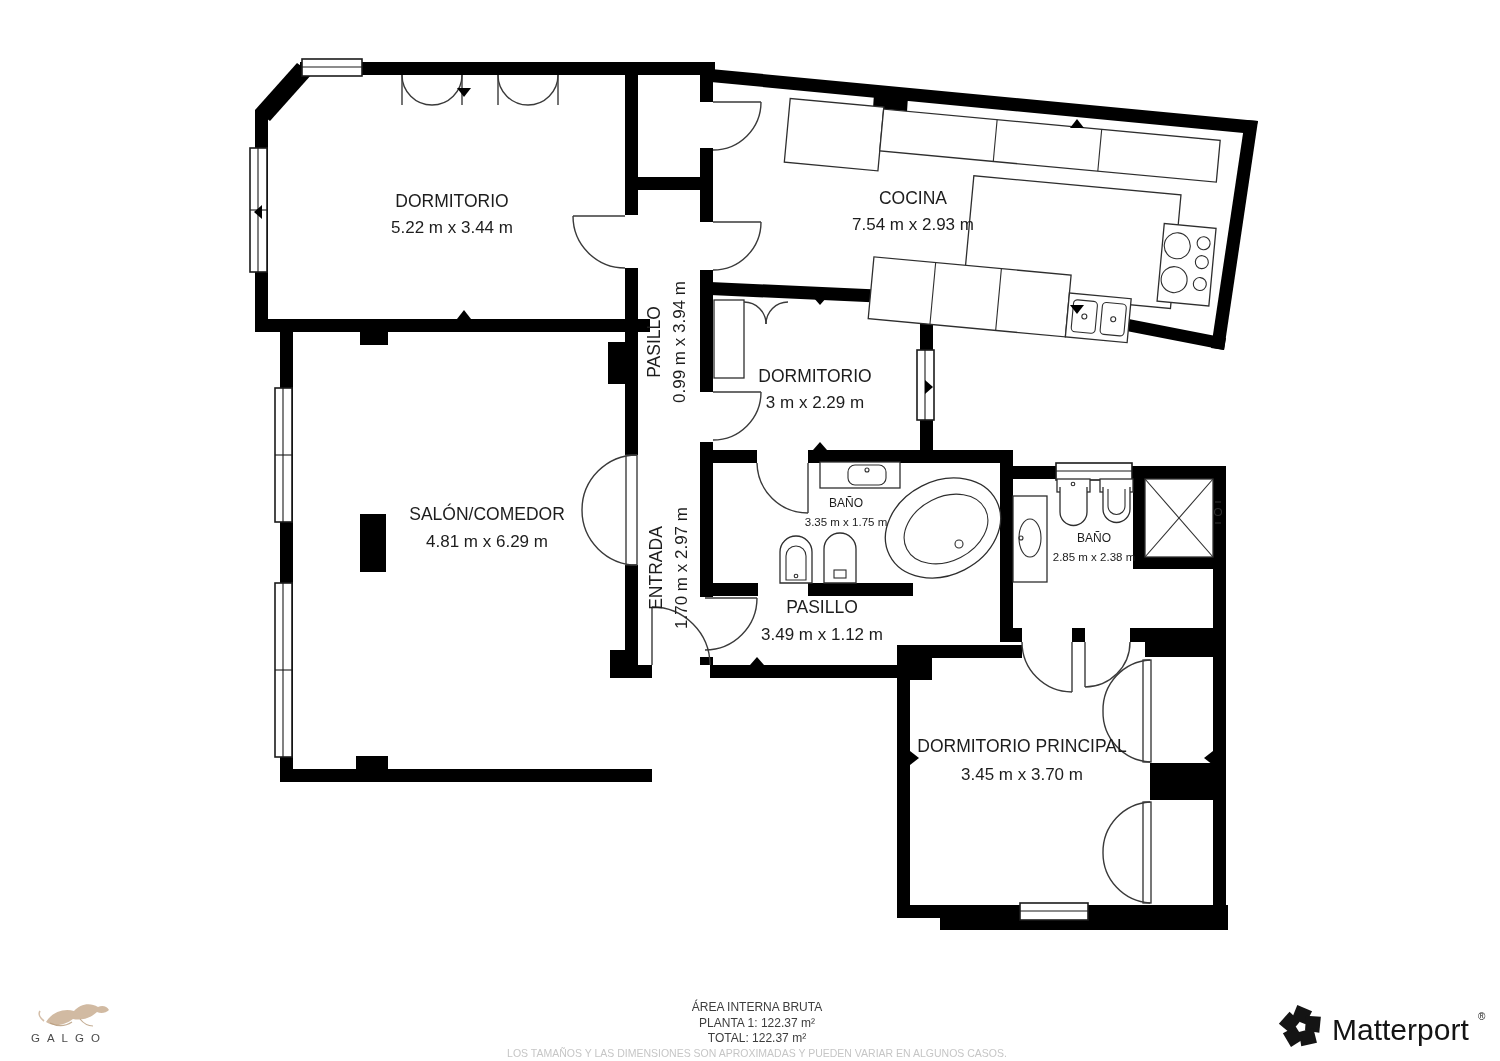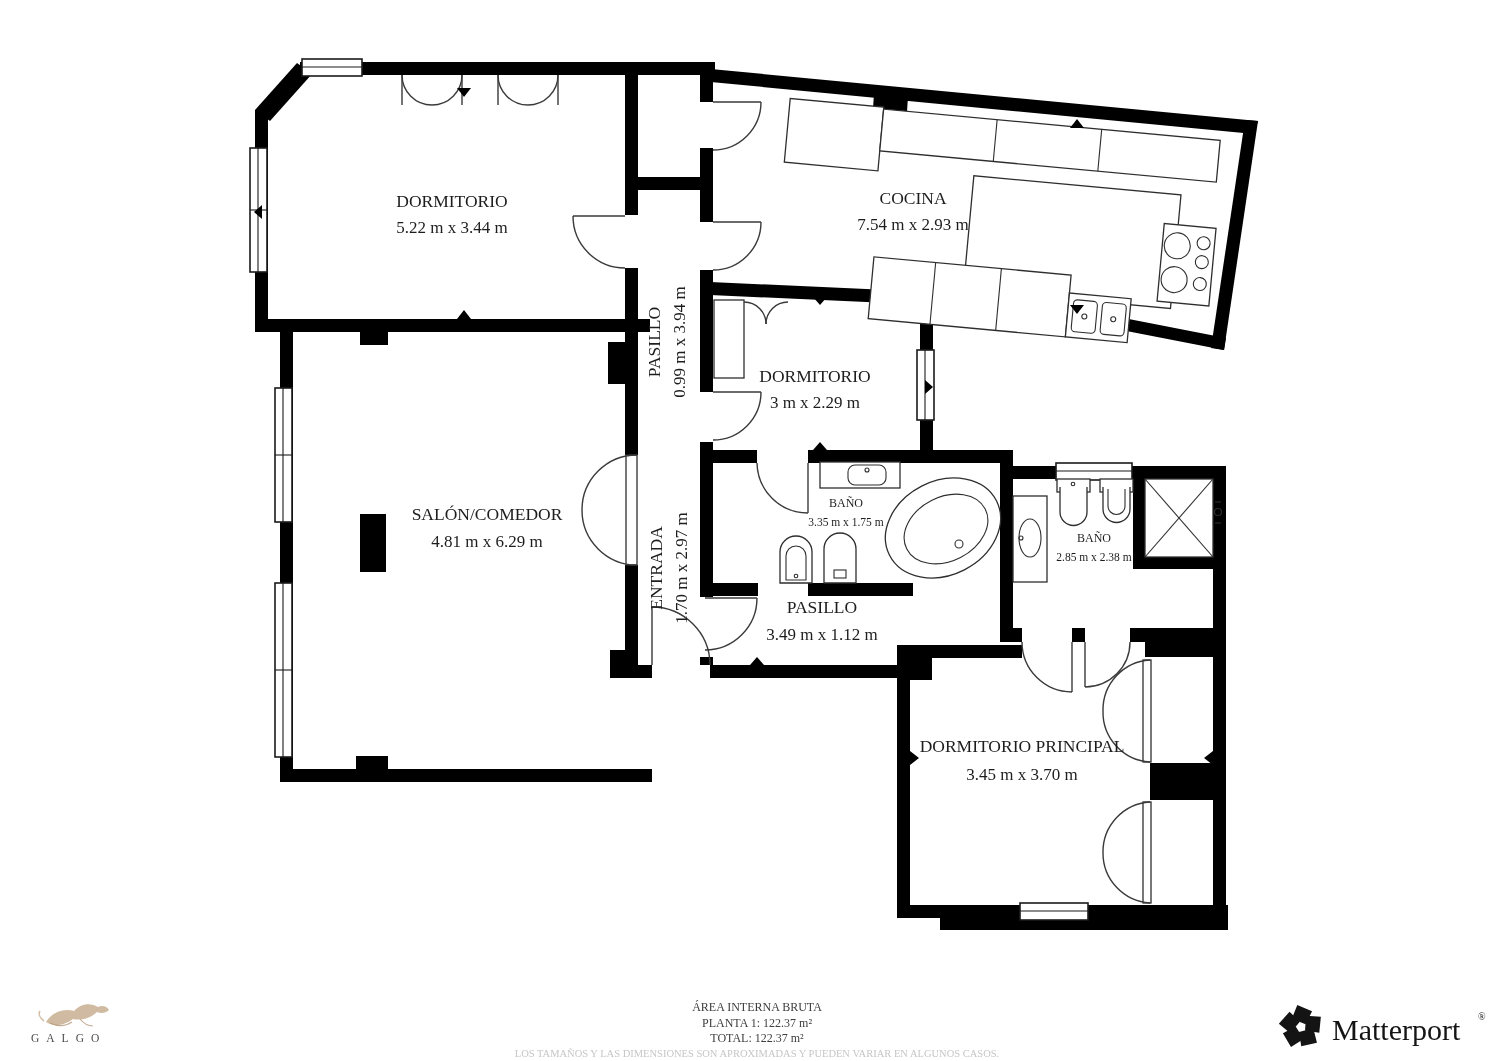--- a/index.html
+++ b/index.html
@@ -1,17 +1,17 @@
 <!DOCTYPE html>
 <html><head>
 <meta charset="utf-8">
 <style>
   html,body{margin:0;padding:0;background:#ffffff;}
   .page{position:relative;width:1500px;height:1061px;background:#fff;overflow:hidden;
-        font-family:Liberation Serif, serif;}
+        font-family:Liberation Sans, sans-serif;}
   svg{display:block}
   text{fill:#1d1d1d;}
   .room-name{font-size:17.5px;}
   .room-dims{font-size:17px;}
   .small-name{font-size:12px;}
   .small-dims{font-size:11.5px;}
   .footer-line{font-size:12px;fill:#3d3d3d;}
   .footer-muted{font-size:10.5px;fill:#c6c6c6;}
   .galgo-text{font-size:11.5px;fill:#4a4a4a;letter-spacing:7px;}
   .mp-text{font-size:30px;fill:#141414;}

